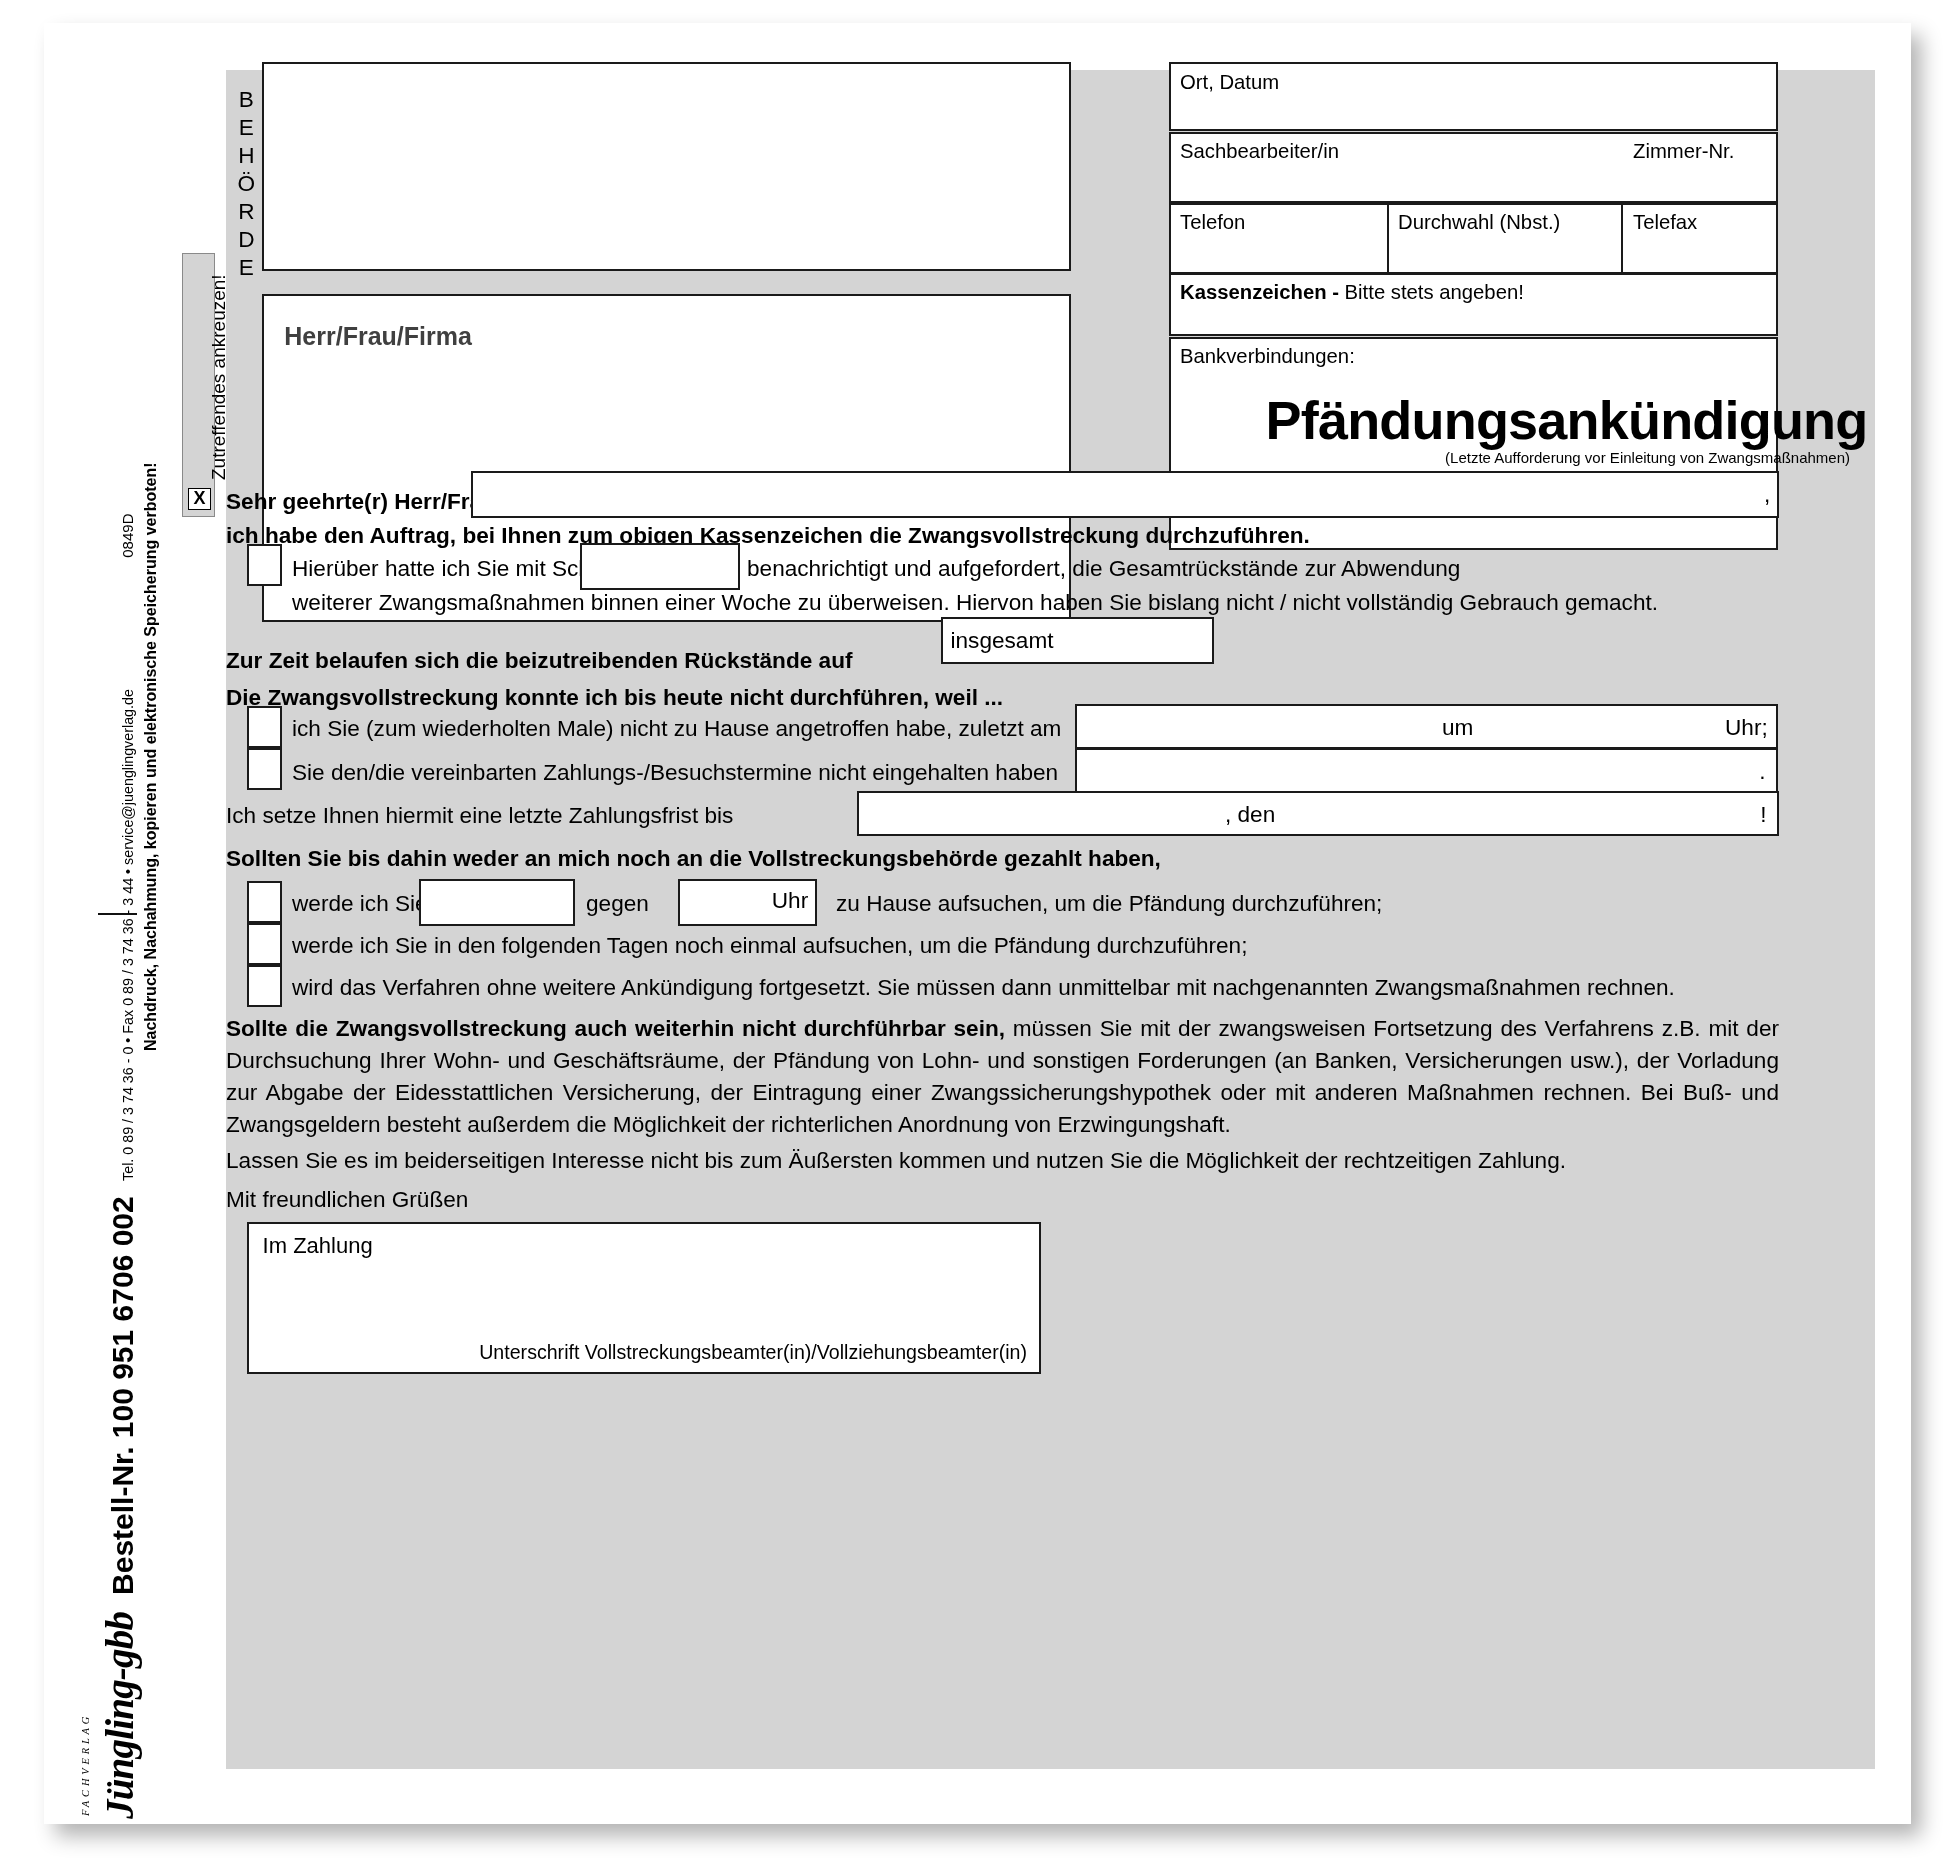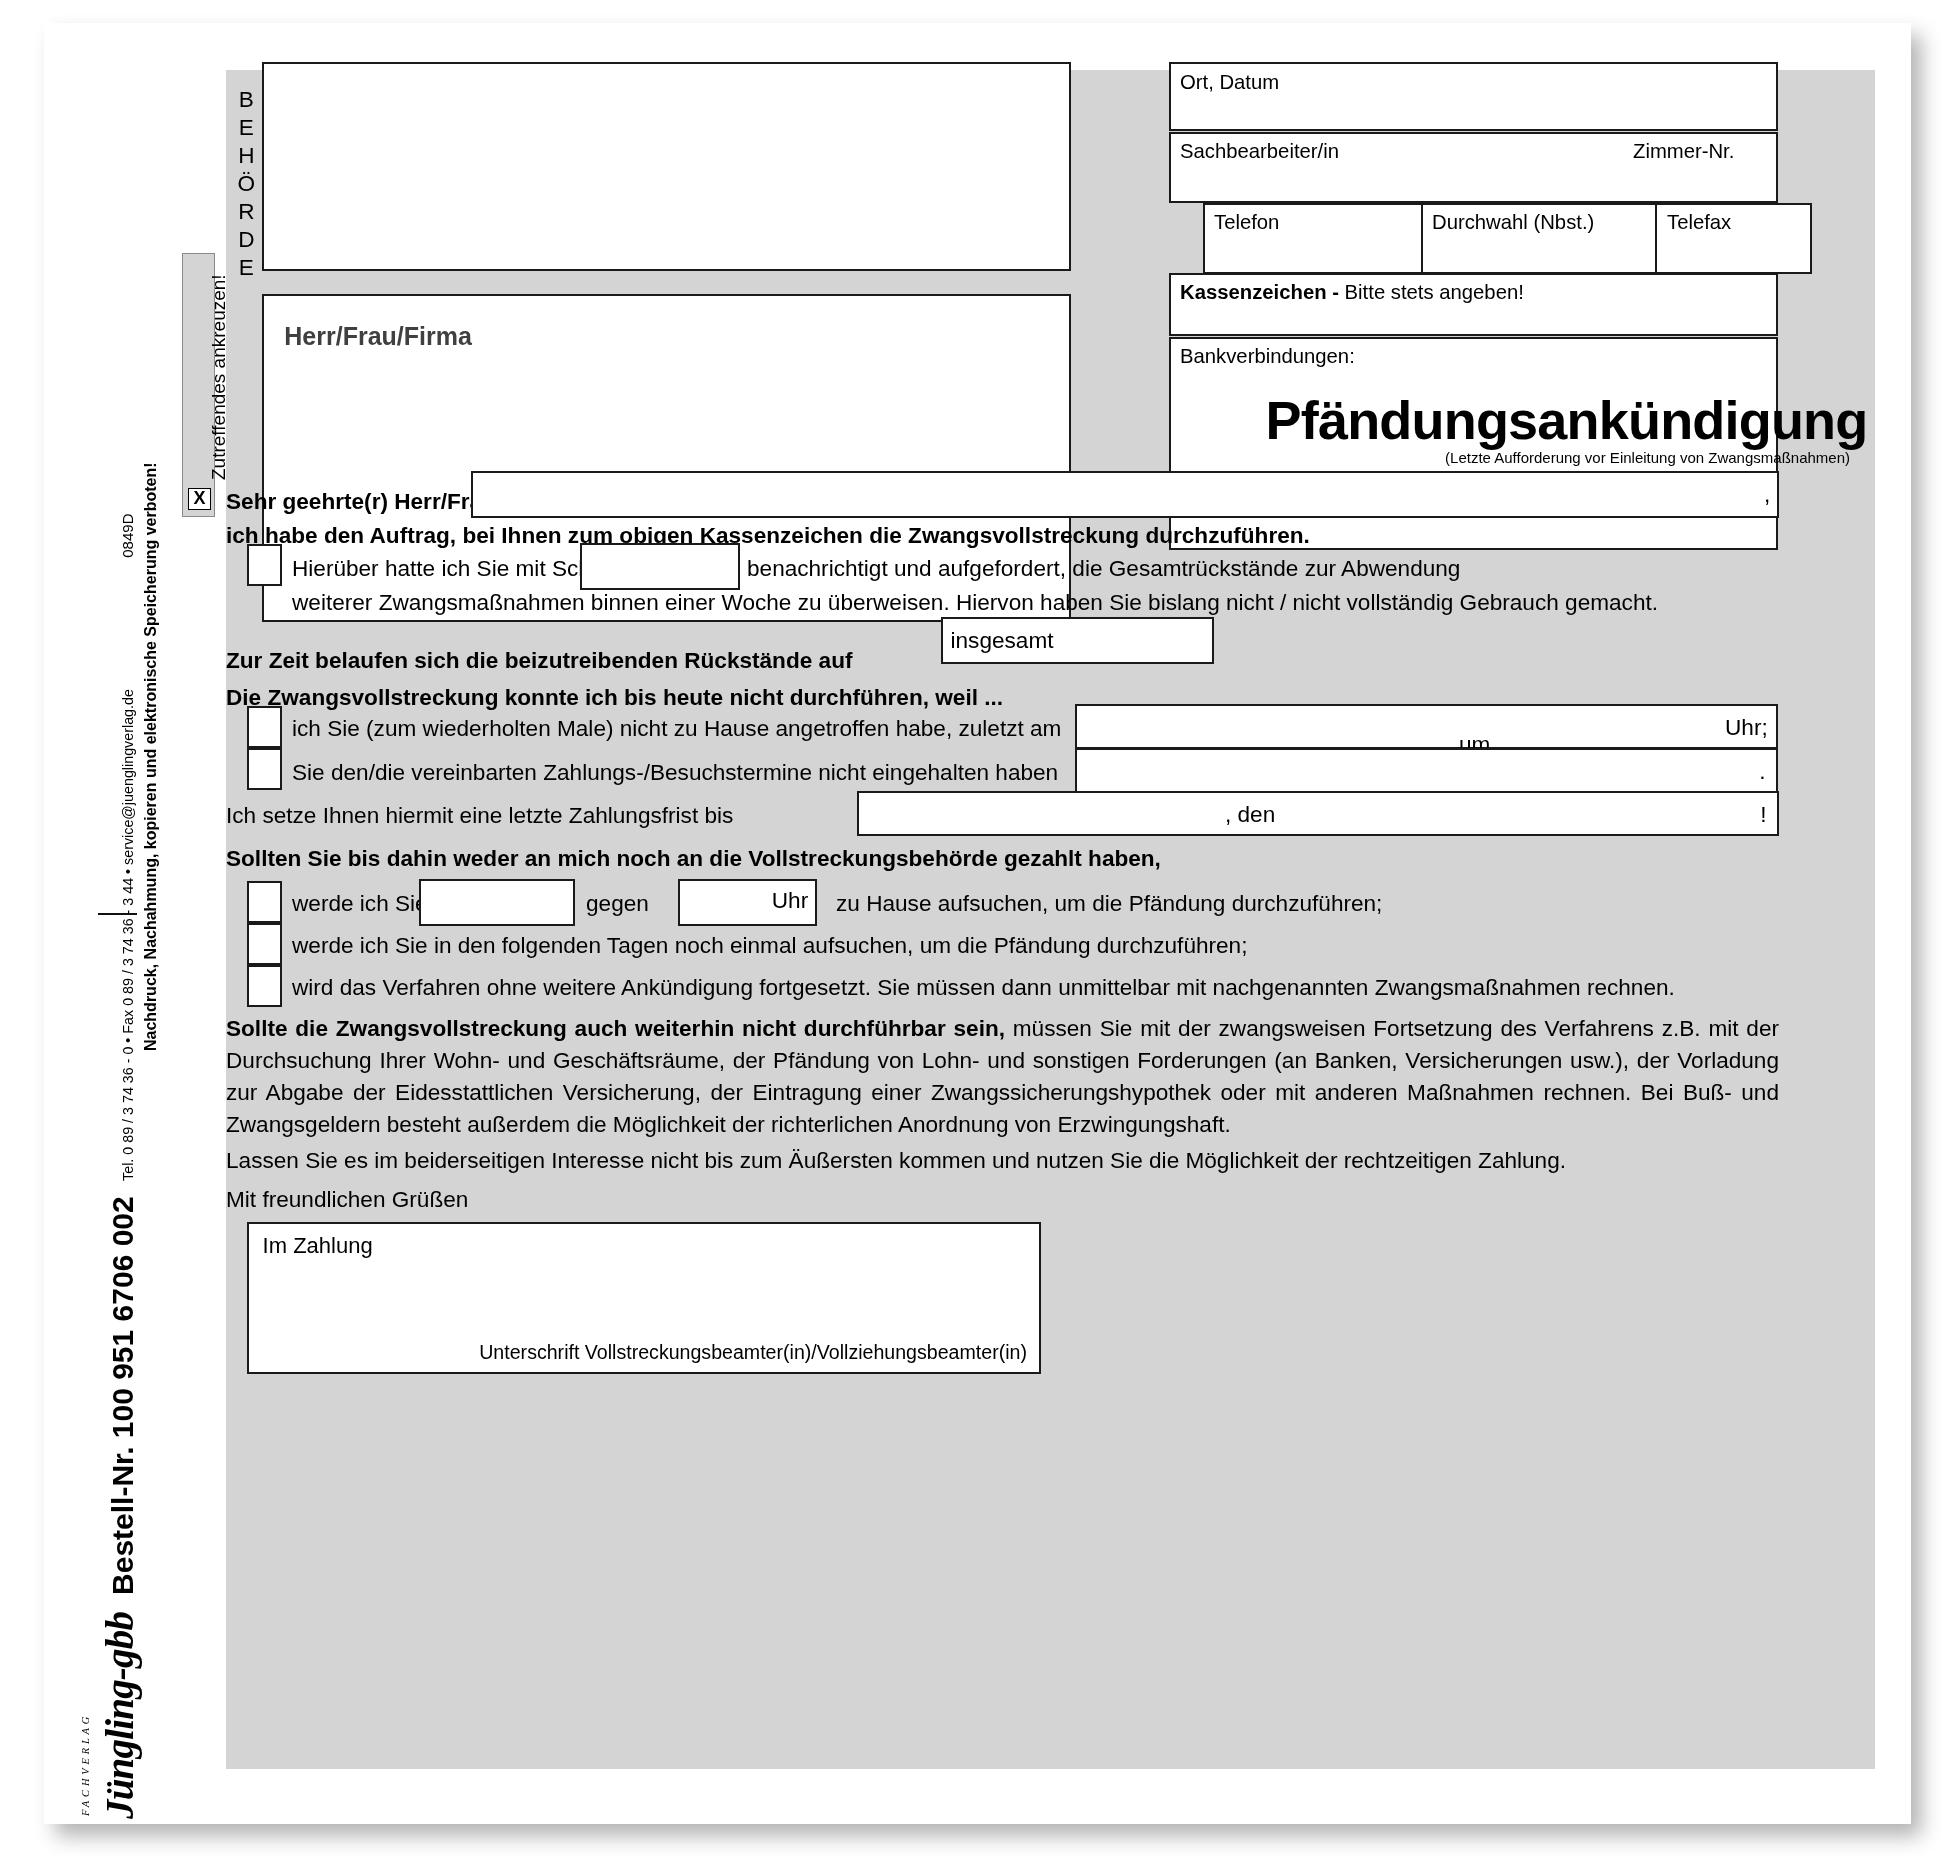--- a/index.html
+++ b/index.html
@@ -253,21 +253,21 @@
 
     <div class="box" style="left:943px; top:-7.5px; width:609px; height:69px;">
       <div class="hdr-cell-label" style="left:9px; top:6.8px;">Ort, Datum</div>
     </div>
 
     <div class="box" style="left:943px; top:62px; width:609px; height:71px;">
       <div class="hdr-cell-label" style="left:9px; top:6.8px;">Sachbearbeiter/in</div>
       <div class="hdr-cell-label" style="left:462px; top:6.8px;">Zimmer-Nr.</div>
     </div>
 
-    <div class="box" style="left:943px; top:133px; width:609px; height:71px;margin-left:34px;">
+    <div class="box" style="left:943px; top:133px; width:609px; height:71px;">
       <div class="hdr-cell-label" style="left:9px; top:6.8px;">Telefon</div>
       <div class="hdr-cell-label" style="left:227px; top:6.8px;">Durchwahl (Nbst.)</div>
       <div class="hdr-cell-label" style="left:462px; top:6.8px;">Telefax</div>
       <div style="position:absolute; left:216px; top:0; width:2.3px; height:100%; background:#1a1a1a;"></div>
       <div style="position:absolute; left:450px; top:0; width:2.3px; height:100%; background:#1a1a1a;"></div>
     </div>
 
     <div class="box" style="left:943px; top:203px; width:609px; height:63px;">
       <div class="hdr-cell-label" style="left:9px; top:6.8px;">
         <span class="bold">Kassenzeichen -</span><span> Bitte stets angeben!</span>
@@ -299,21 +299,21 @@
     <div class="lbl body-text bold" style="left:0px; top:566px;margin-top:12px;">Zur Zeit belaufen sich die beizutreibenden Rückstände auf</div>
     <div class="box" style="left:715px; top:547px; width:273px; height:47px;">
       <div style="position:absolute; left:7.5px; top:9px; font-size:22.6px;">insgesamt</div>
     </div>
 
     <div class="lbl body-text bold" style="left:0px; top:602px;margin-top:13px;">Die Zwangsvollstreckung konnte ich bis heute nicht durchführen, weil ...</div>
 
     <div class="cb" style="left:21px; top:636px;"></div>
     <div class="lbl body-text" style="left:66px; top:646px;">ich Sie (zum wiederholten Male) nicht zu Hause angetroffen habe, zuletzt am</div>
     <div class="box" style="left:849px; top:634px; width:703px; height:45px;">
-      <div style="position:absolute; left:382px; top:9px; font-size:22.6px;margin-top:17px;">um</div>
+      <div style="position:absolute; left:365px; top:9px; font-size:22.6px;">um</div>
       <div style="position:absolute; right:8.3px; top:9px; font-size:22.6px;">Uhr;</div>
     </div>
 
     <div class="cb" style="left:21px; top:678px;"></div>
     <div class="lbl body-text" style="left:66px; top:690px;">Sie den/die vereinbarten Zahlungs-/Besuchstermine nicht eingehalten haben</div>
     <div class="box" style="left:849px; top:678px; width:703px; height:45px;">
       <div style="position:absolute; right:10.5px; top:9px; font-size:22.6px;">.</div>
     </div>
 
     <div class="lbl body-text" style="left:0px; top:733px;">Ich setze Ihnen hiermit eine letzte Zahlungsfrist bis</div>

